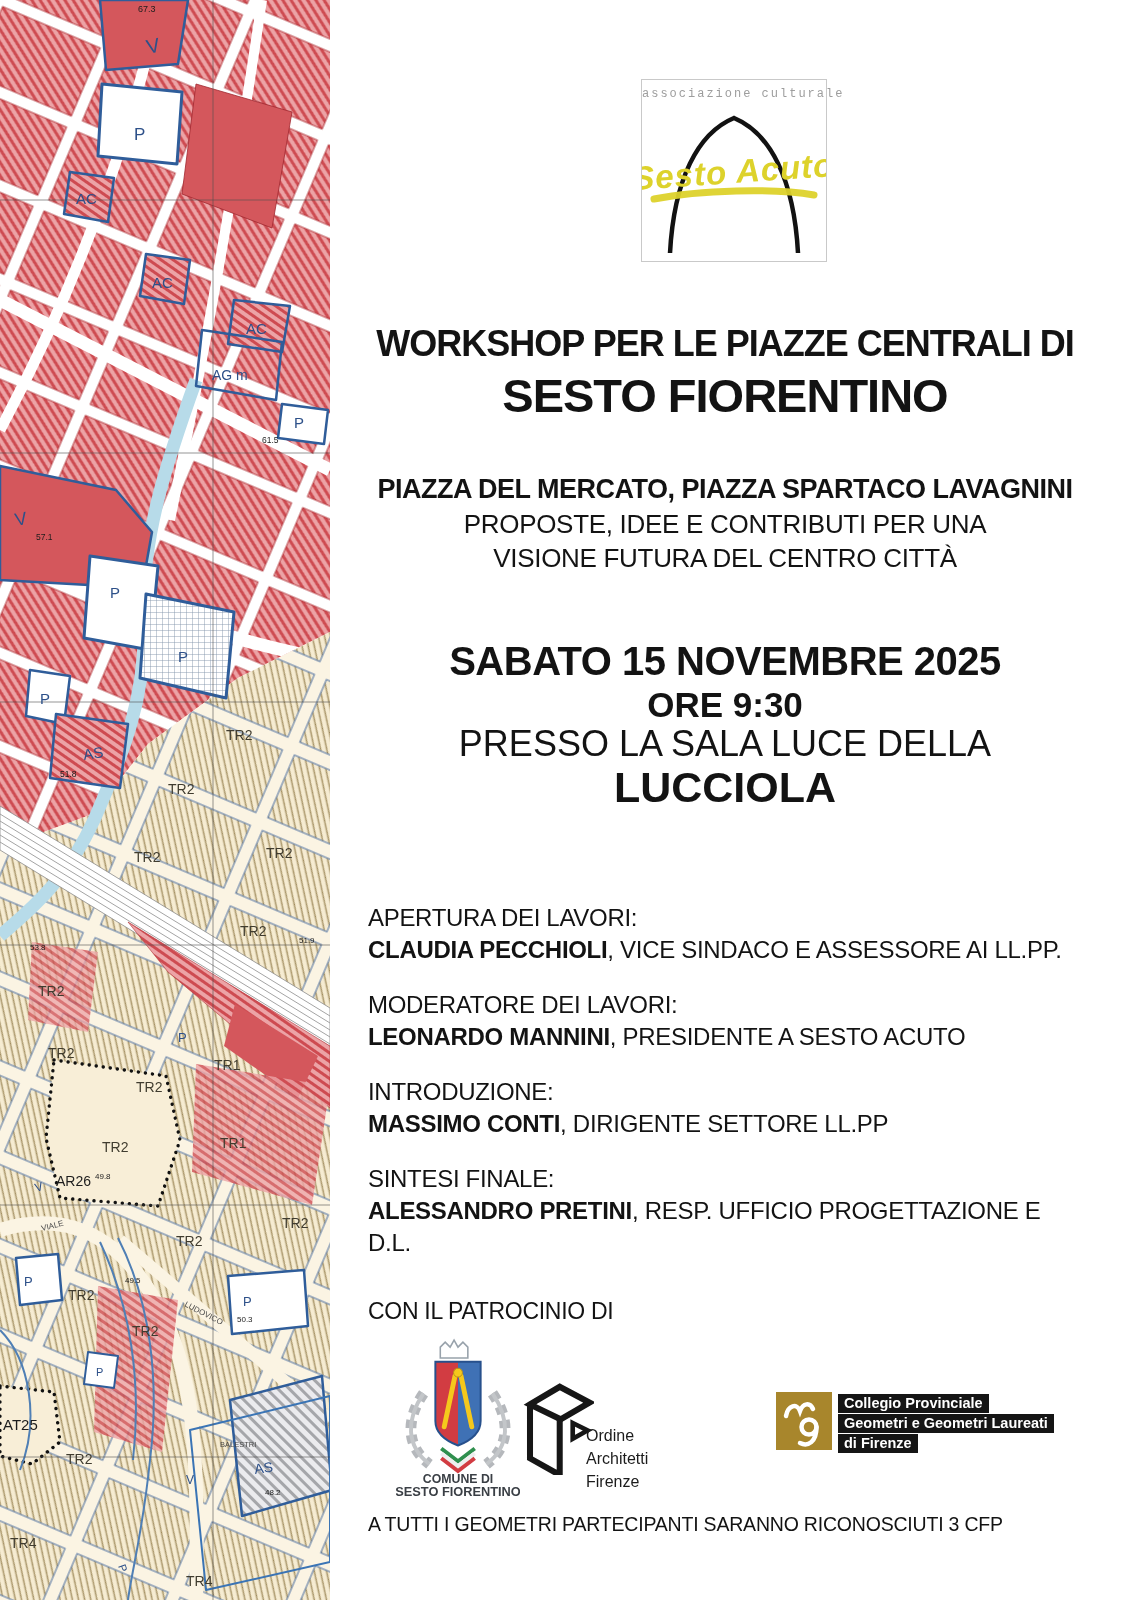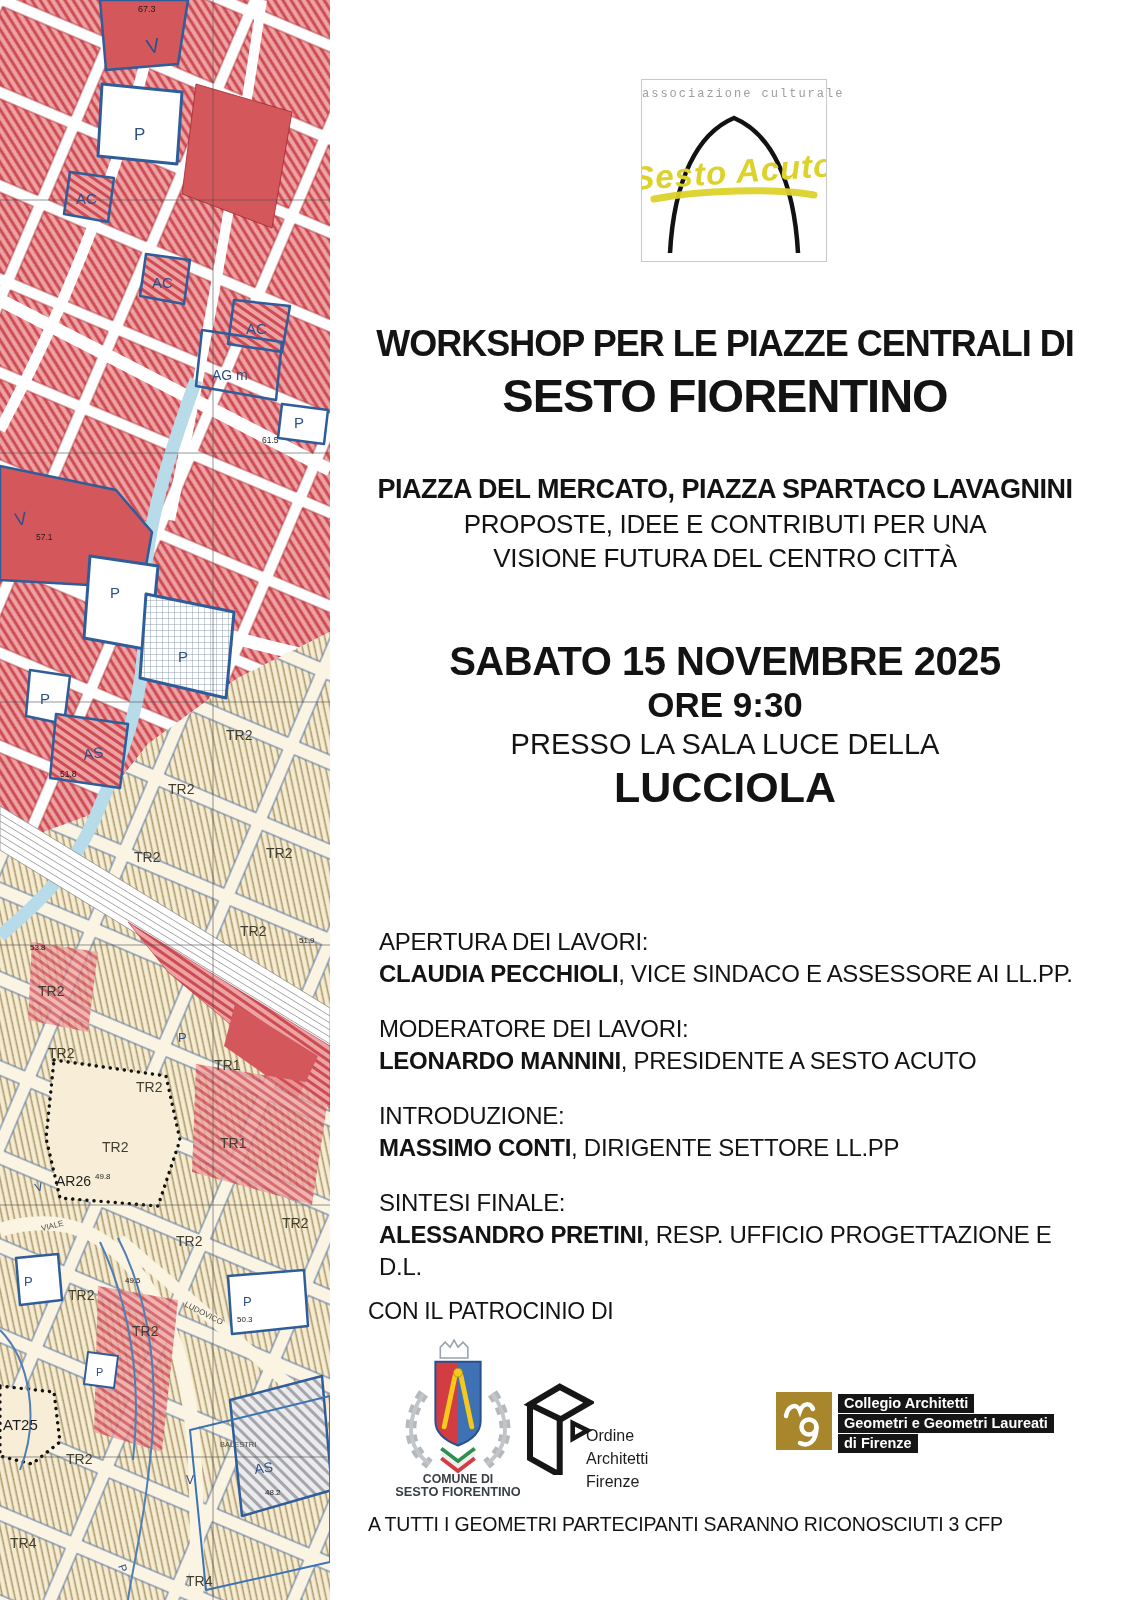--- a/index.html
+++ b/index.html
@@ -28,26 +28,26 @@
 
   
   .subtitle-block{top:472px;}
   .sub-l1{font-size:27px;font-weight:bold;letter-spacing:-0.5px;line-height:35px;}
   .sub-l2,.sub-l3{font-size:26px;line-height:34px;letter-spacing:-0.3px;}
 
   
   .event-block{top:638px;}
   .ev-date{font-size:40px;font-weight:bold;letter-spacing:-0.5px;line-height:46px;}
   .ev-time{font-size:35px;font-weight:bold;line-height:42px;}
-  .ev-intro{font-size:29px;line-height:36px;}
+  .ev-intro{font-size:36px;line-height:36px;}
   .ev-venue{font-size:43px;font-weight:bold;line-height:50px;}
   .ev-addr{font-size:27px;line-height:36px;}
 
   
-  .program{position:absolute;left:368px;top:926px;width:720px;text-align:left;margin-left:11px;}
+  .program{position:absolute;left:368px;top:902px;width:720px;text-align:left;}
   .prog-item{margin-bottom:23px;}
   .prog-label{font-size:24px;line-height:32px;letter-spacing:-0.3px;}
   .prog-name{font-size:24px;line-height:32px;letter-spacing:-0.3px;}
 
   
   .patronage-heading{position:absolute;left:368px;top:1298px;font-size:23px;letter-spacing:-0.3px;}
 
   .comune-logo{position:absolute;left:396px;top:1331px;}
   .arch-glyph{position:absolute;left:518px;top:1371px;}
   .arch-text{position:absolute;left:586px;top:1424px;text-align:left;
@@ -312,20 +312,20 @@
     <div>Firenze</div>
   </div>
 
   <svg class="geo-logo" width="56" height="58" viewBox="0 0 56 58">
     <rect width="56" height="58" fill="#a8862c"></rect>
     <path d="M10,24 C12,13 21,11 24,19 C27,11 34,10 37,17" fill="none" stroke="#ffffff" stroke-width="4.5" stroke-linecap="round"></path>
     <circle cx="33" cy="35" r="7.5" fill="none" stroke="#ffffff" stroke-width="4.5"></circle>
     <path d="M40.5,35 C40.5,50 32,55 24,51" fill="none" stroke="#ffffff" stroke-width="4.5" stroke-linecap="round"></path>
   </svg>
   <div class="geo-bars">
-    <span class="geo-bar">Collegio Architetti</span>
+    <span class="geo-bar">Collegio Provinciale</span>
     <span class="geo-bar">Geometri e Geometri Laureati</span>
     <span class="geo-bar">di Firenze</span>
   </div>
 
   <div class="footer-note">A TUTTI I GEOMETRI PARTECIPANTI SARANNO RICONOSCIUTI 3 CFP</div>
 
 </div>
 
 </body></html>

